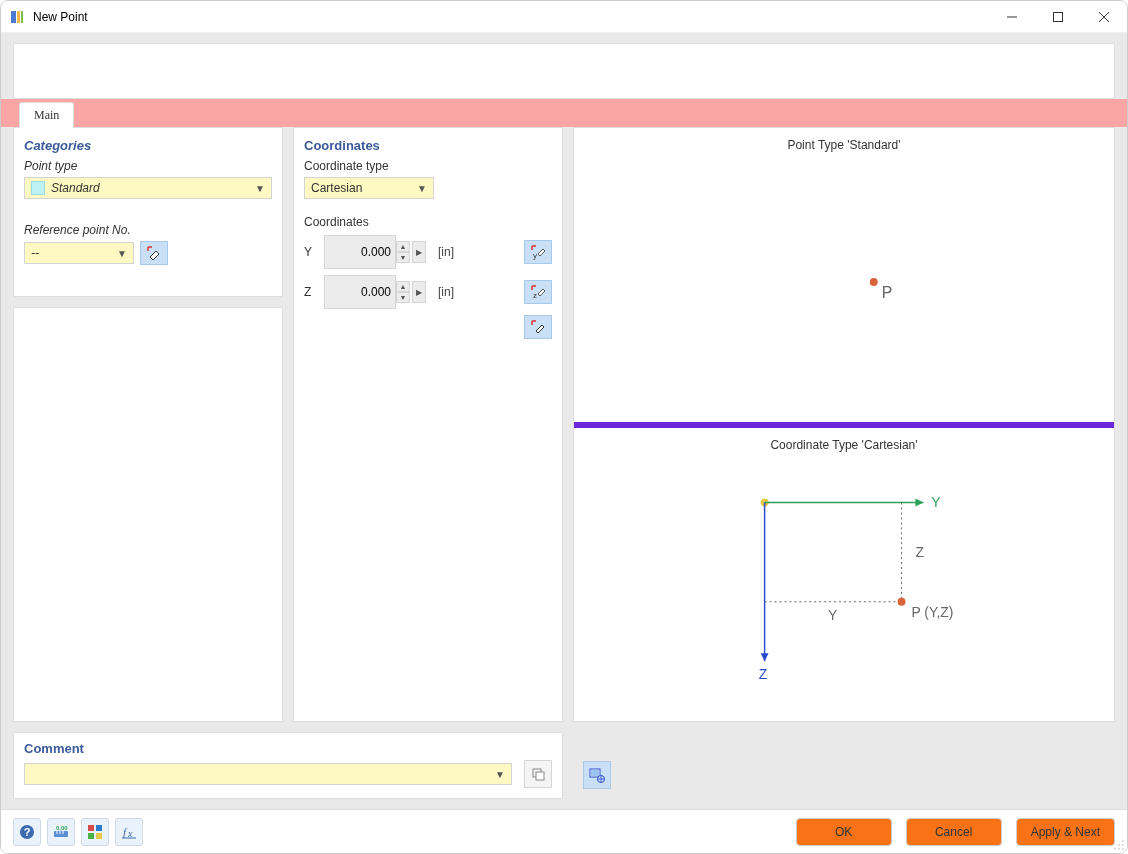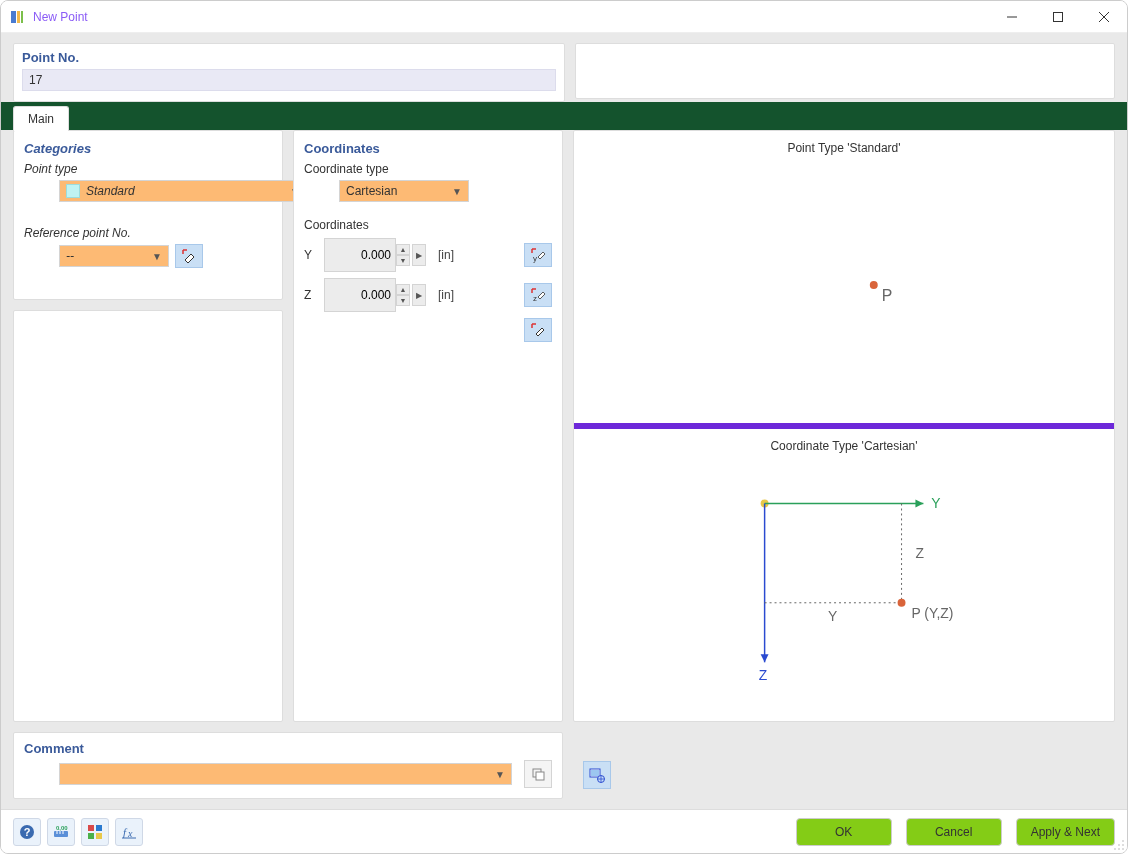--- a/index.html
+++ b/index.html
@@ -1,43 +1,43 @@
 <!DOCTYPE html>
 <html><head>
 <meta charset="utf-8">
 <style>
   * { box-sizing: border-box; }
   html,body { margin:0; padding:0; font-family: "Segoe UI", Tahoma, sans-serif; font-size:12px; color:#333; background:#fff; }
   .window { width:1128px; height:854px; border:1px solid #ccc; border-radius:8px; overflow:hidden; display:flex; flex-direction:column; background:#fff; position:relative;}
   
   .titlebar { height:32px; display:flex; align-items:center; padding:0 0 0 8px; background:#fff; border-bottom:1px solid #eee;}
   .titlebar .appicon { width:16px; height:16px; margin-right:8px; }
-  .titlebar .title { flex:0 0 auto; font-size:12px; color:#8b5cf6;}
+  .titlebar .title { flex:0 0 auto; font-size:12px; color:#000000;}
   .titlebar .spacer { flex:1; }
   .winbtn { width:46px; height:32px; display:flex; align-items:center; justify-content:center; }
   .winbtn svg { width:10px; height:10px; stroke:#333; stroke-width:1; fill:none;}
   
   .topgrid { display:flex; gap:10px; padding:10px 12px 0 12px; background:#e9e9e9;}
   .panel { background:#fff; border:1px solid #ddd; border-radius:2px;}
   .pointno-panel { flex:0 0 552px; padding:6px 8px 10px 8px;}
   .empty-panel { flex:1; height:56px;}
   .section-title { color:#3a5a9a; font-weight:600; font-size:13px; margin-bottom:4px;}
   .pointno-input { width:100%; height:22px; background:#e9e9f5; border:1px solid #dcdcec; padding:0 6px; font-size:12px; color:#333;}
   
-  .tabstrip { height:28px; padding-left:12px; display:flex; align-items:flex-end; background:#14532d;}
+  .tabstrip { height:28px; padding-left:18px; display:flex; align-items:flex-end; background:#fca5a5;font-family:Liberation Serif, serif;}
   .tab { background:#fff; border:1px solid #ddd; border-bottom:none; border-radius:3px 3px 0 0; padding:5px 14px 5px 14px; font-size:12px; color:#333; position:relative; top:1px;}
   
   .maincols { flex:1; display:flex; gap:10px; padding:0 12px 10px 12px; background:#e9e9e9; }
   .leftcol { flex:0 0 270px; display:flex; flex-direction:column; gap:10px;font-style:italic;}
   .midcol  { flex:0 0 270px; display:flex; flex-direction:column; gap:10px;}
   .rightcol{ flex:1; display:flex; flex-direction:column; gap:0;}
   .groupbox { background:#fff; border:1px solid #ddd; border-radius:2px; padding:10px 10px;}
   .groupbox.tall { flex:1; }
   .field-label { font-size:12px; color:#333; margin:6px 0 4px 0; display:block;}
-  .select { display:flex; align-items:center; height:22px; background:#fdba74; border:1px solid #d4d4d4; padding:0 6px; font-size:12px; justify-content:space-between;margin-left:35px;}
+  .select { display:flex; align-items:center; height:22px; background:#fef9c3; border:1px solid #d4d4d4; padding:0 6px; font-size:12px; justify-content:space-between;}
   .select .chev { font-size:10px; color:#555;}
   .select.small { width:110px; display:inline-flex;}
   .swatch { width:14px; height:14px; background:#bff3f3; border:1px solid #9cdcdc; margin-right:6px; display:inline-block;}
   .row { display:flex; align-items:center; gap:6px;}
   .pickbtn { width:28px; height:24px; background:#c9dff5; border:1px solid #a8c8ea; display:inline-flex; align-items:center; justify-content:center;}
   .pickbtn svg { width:16px; height:16px;}
   .coord-row { display:flex; align-items:center; gap:8px; margin:6px 0;}
   .coord-row .lbl { width:12px; color:#333;}
   .numbox { display:flex; align-items:center;}
   .numbox input { width:72px; height:34px; text-align:right; padding:0 4px; border:1px solid #d4d4d4; background:#ececec; font-size:12px;}
@@ -50,21 +50,21 @@
   .preview-panel { background:#fff; border:1px solid #ddd; border-radius:2px; flex:1; display:flex; flex-direction:column;}
   .preview-half { flex:1; padding:10px 12px; position:relative;}
   .preview-half + .preview-half { border-top:6px solid #6d28d9;}
   .preview-title { font-size:12px; color:#333;text-align:center; }
   .comment-panel { background:#fff; border:1px solid #ddd; border-radius:2px; padding:8px 10px 10px 10px;}
   
   .bottombar { height:44px; border-top:1px solid #ddd; background:#fff; display:flex; align-items:center; padding:0 12px; gap:6px;}
   .toolbtn { width:28px; height:28px; border:1px solid #cfd8e6; border-radius:3px; background:#eaf2fb; display:inline-flex; align-items:center; justify-content:center;}
   .toolbtn svg { width:16px; height:16px;}
   .bottombar .spacer { flex:1;}
-  .btn { min-width:96px; height:28px; border:1px solid #ccc; border-radius:4px; background:#84cc16; font-size:12px; display:inline-flex; align-items:center; justify-content:center; padding:0 14px; margin-left:8px;}
+  .btn { min-width:96px; height:28px; border:1px solid #ccc; border-radius:4px; background:#f97316; font-size:12px; display:inline-flex; align-items:center; justify-content:center; padding:0 14px; margin-left:8px;}
   .coordselect { width:130px;}
   .blankbox { background:#fff; border:1px solid #ddd; border-radius:2px; flex:1;}
   .commentselect { flex:1; }
   .stackbtn { width:28px; height:28px; border:1px solid #d4d4d4; background:#f4f4f4; display:inline-flex; align-items:center; justify-content:center; margin-left:6px;}
   .right-tool { width:28px; height:28px; background:#c9dff5; border:1px solid #a8c8ea; display:inline-flex; align-items:center; justify-content:center;}
   .leftcol .blankbox { min-height:200px;}
   .commentrow .section-title { margin-bottom:4px;}
   .ptype-sel { width:100%; }
   .grip { position:absolute; right:2px; bottom:2px; width:12px; height:12px; opacity:0.5;}
 </style>
@@ -95,24 +95,20 @@
       </div>
     <div class="winbtn close">
         <svg viewBox="0 0 10 10">
           <line x1="0" y1="0" x2="10" y2="10"></line>
           <line x1="10" y1="0" x2="0" y2="10"></line>
         </svg>
       </div>
   </div>
 
   <div class="topgrid">
-    <div class="panel pointno-panel">
-      <div class="section-title">Point No.</div>
-      <input class="pointno-input" value="17" style="">
-    </div>
     <div class="panel empty-panel"></div>
   </div>
 
   <div class="tabstrip">
     <div class="tab">Main</div>
   </div>
 
   <div class="maincols">
 
     <div class="leftcol">

